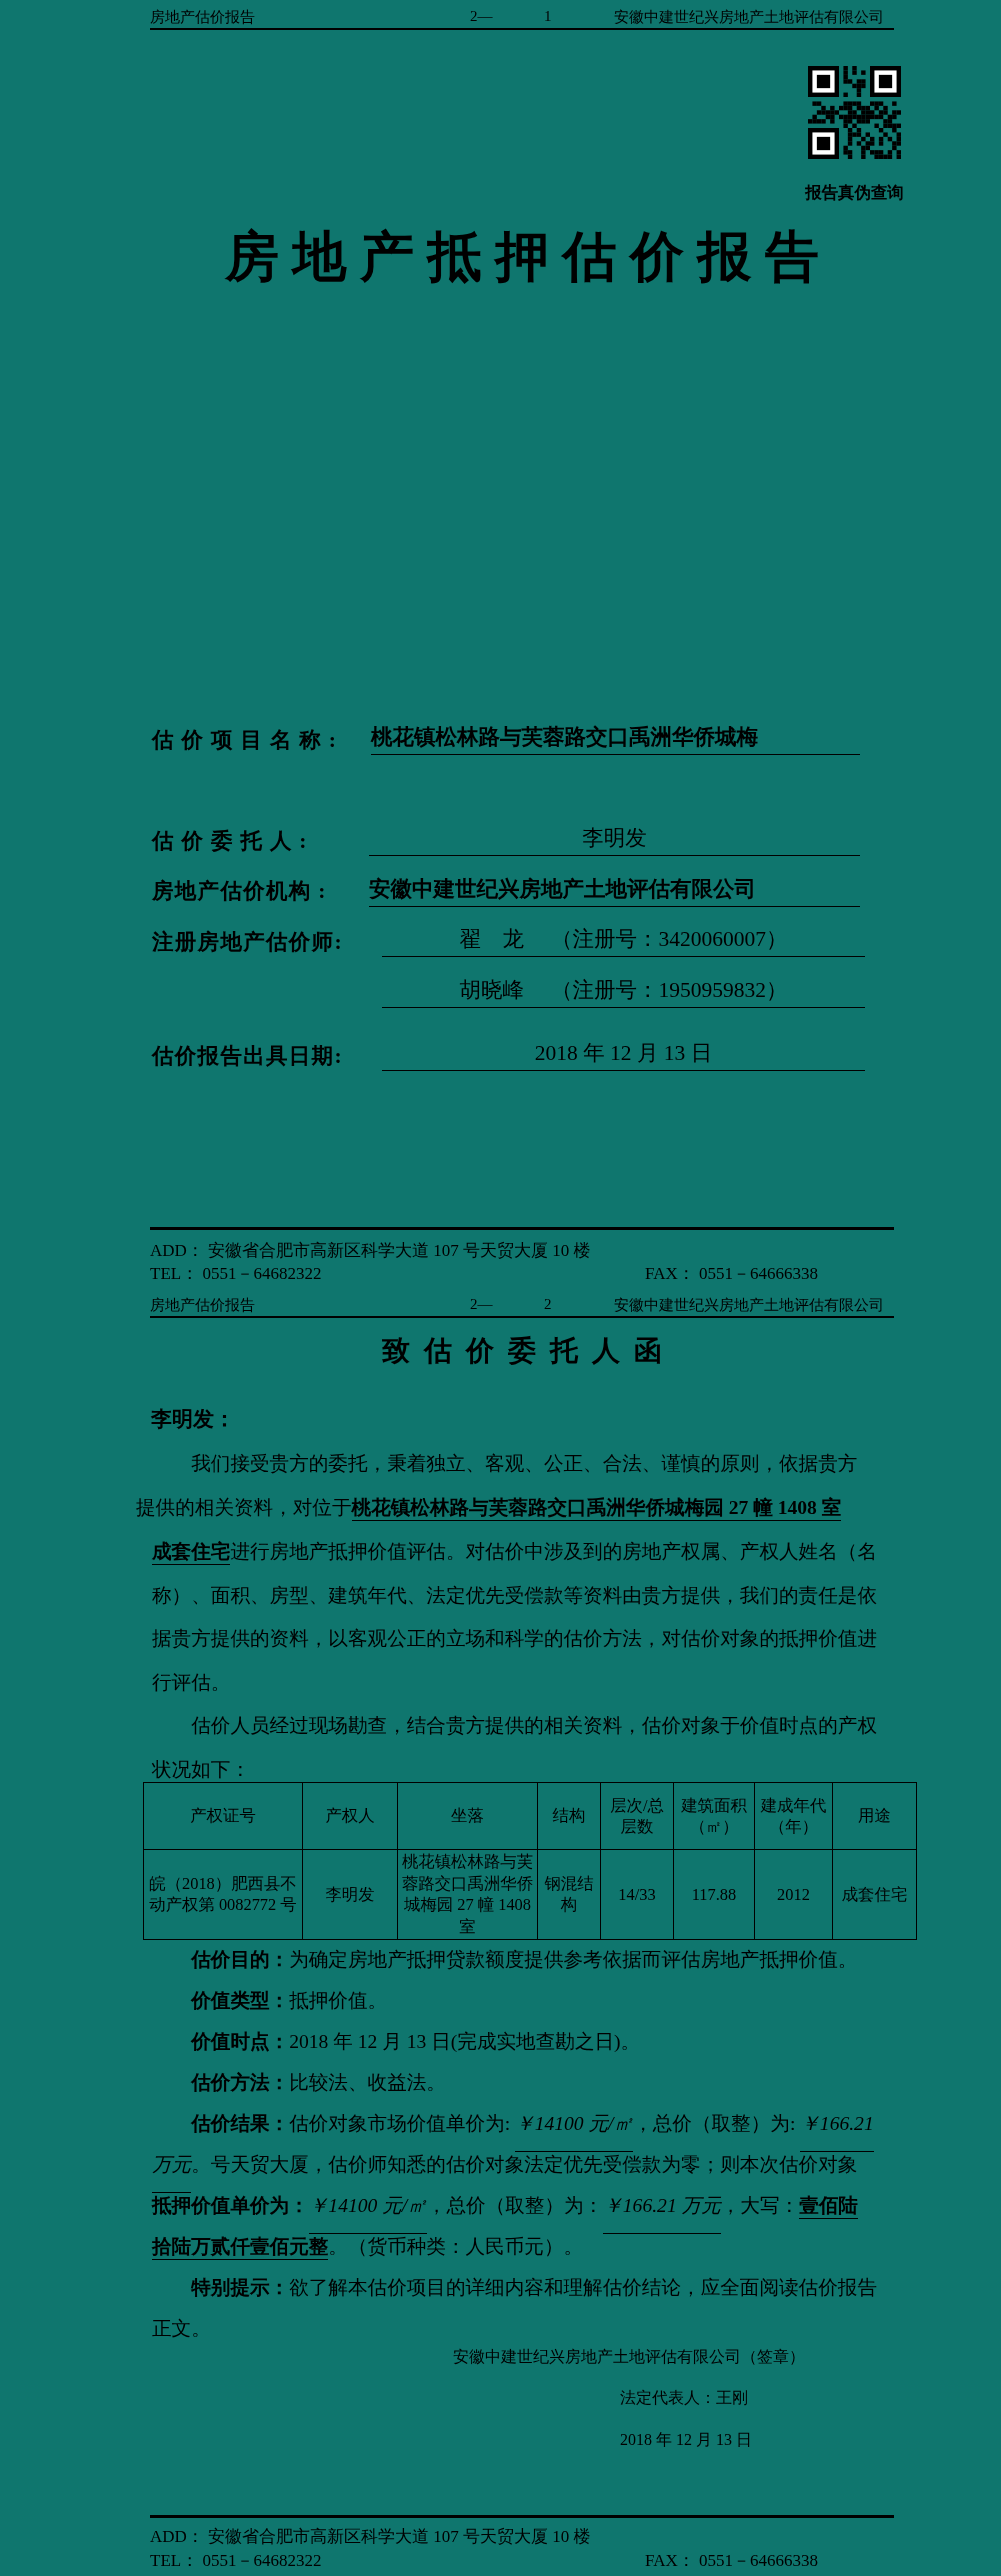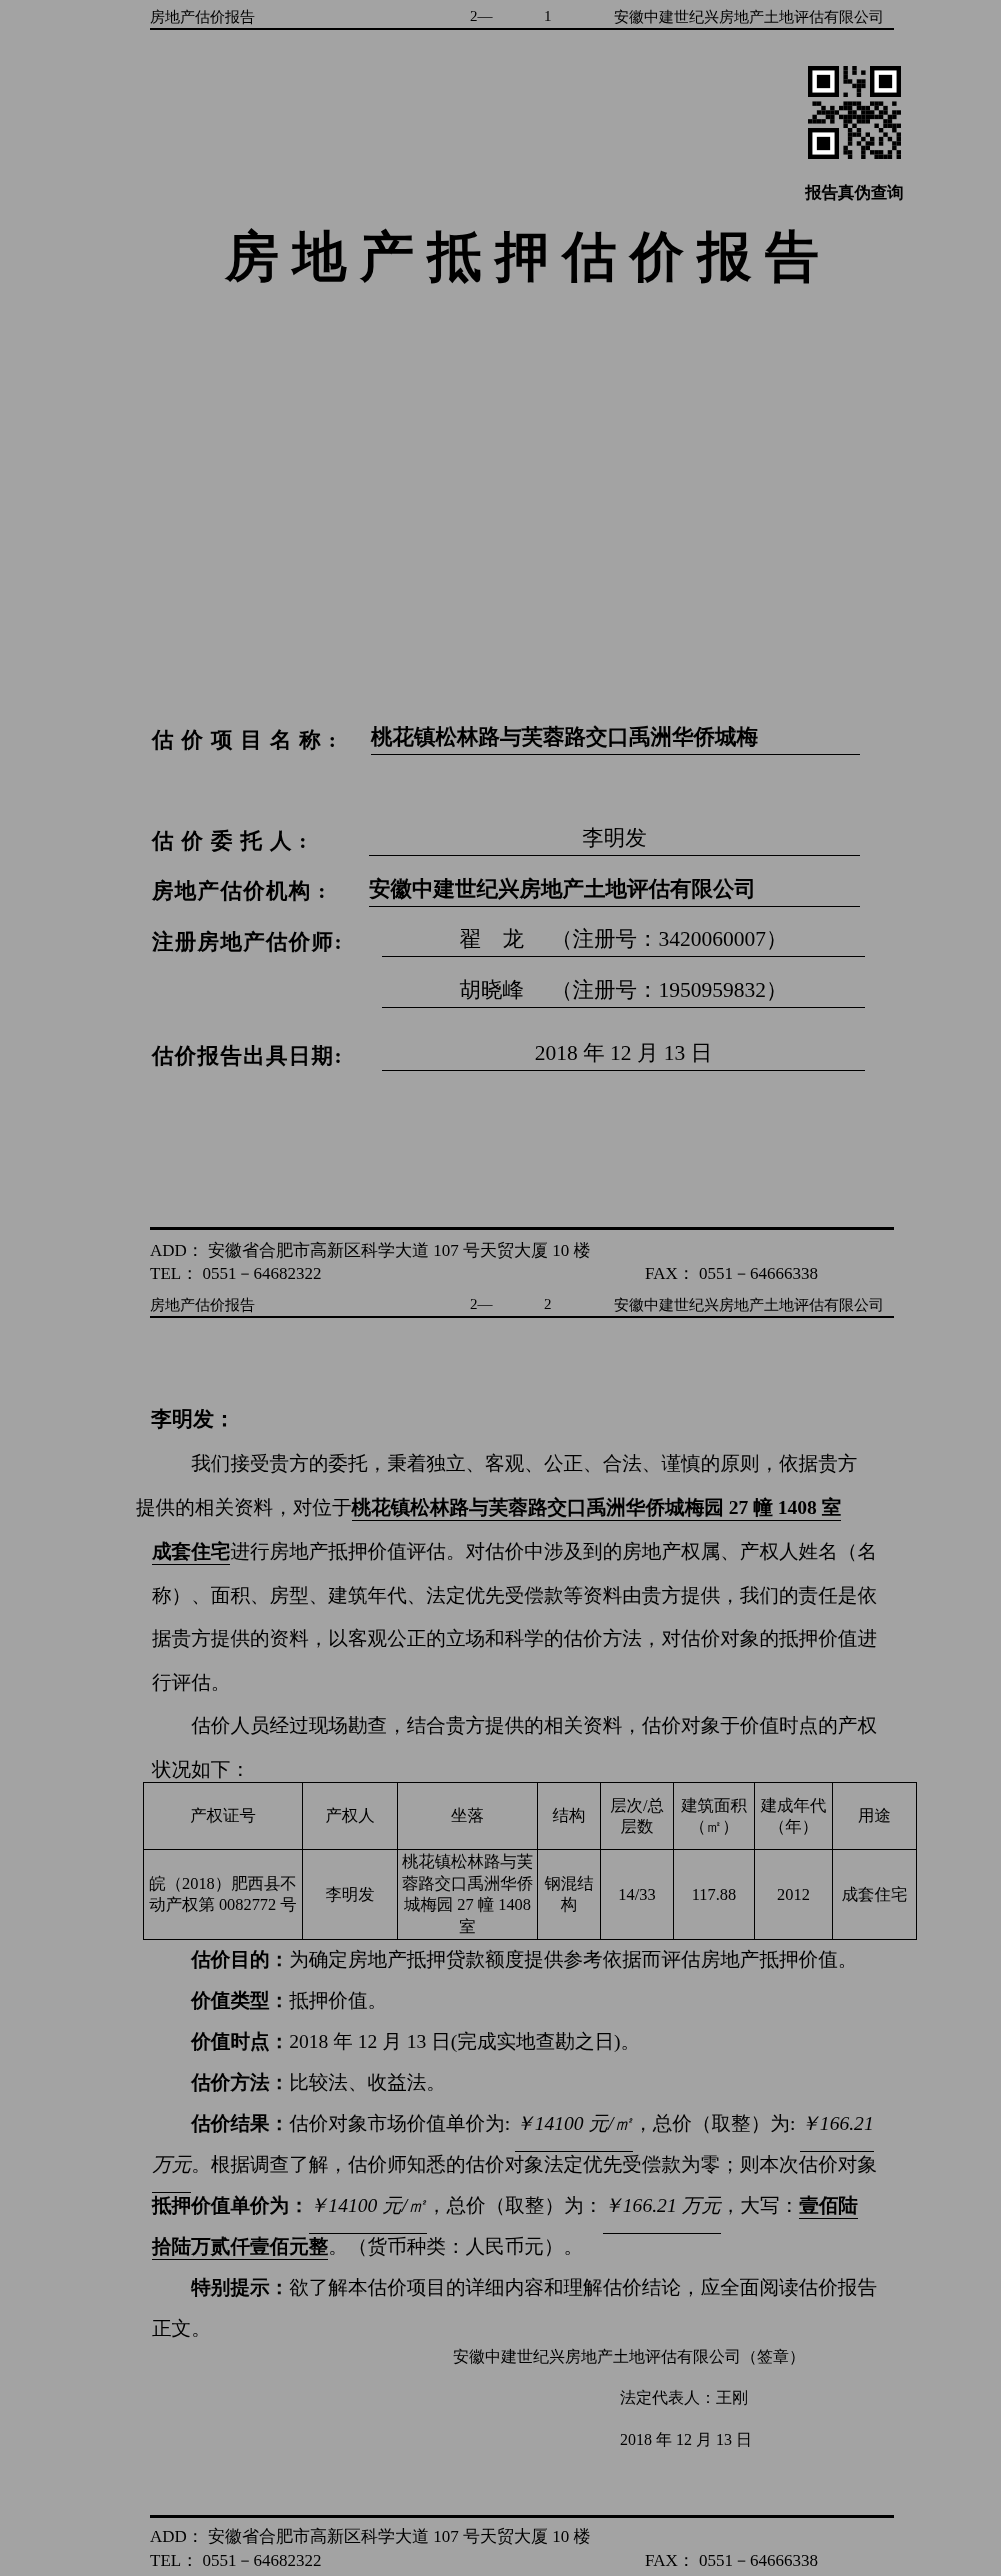--- a/index.html
+++ b/index.html
@@ -1,17 +1,17 @@
 <!DOCTYPE html>
 <html style="font-size:10px"><head>
 <meta charset="utf-8">
 <style>
   html,body{margin:0;padding:0;background:#e8e8e8;}
   .page{
-    position:relative;width:1002px;height:2576px;background:#a3a3a3;
+    position:relative;width:1002px;height:2576px;background:#0f766e;
     font-family:"Liberation Serif","DejaVu Serif",serif;color:#000;overflow:hidden;
     margin:0 auto;
   }
   .abs{position:absolute;}
   .hdr{font-size:15px;}
   .rule{background:#000;}
   .doc-title{font-size:54px;font-weight:bold;text-align:center;white-space:pre;}
   .doc-no{font-size:21px;font-weight:bold;text-align:center;}
   .qr-caption{font-size:16.4px;font-weight:bold;text-align:center;}
   .flabel{font-size:21.5px;font-weight:bold;white-space:pre;letter-spacing:1.3px;}
@@ -204,20 +204,21 @@
   <div class="abs ftr" style="left:150px;top:1239px;">ADD： 安徽省合肥市高新区科学大道 107 号天贸大厦 10 楼</div>
   <div class="abs ftr" style="left:150px;top:1262px;">TEL： 0551－64682322</div>
   <div class="abs ftr" style="left:645px;top:1262px;">FAX： 0551－64666338</div>
 
   <div class="abs hdr" style="left:150px;top:1296px;">房地产估价报告</div>
   <div class="abs hdr" style="left:470px;top:1296px;">2—</div>
   <div class="abs hdr" style="left:544px;top:1296px;">2</div>
   <div class="abs hdr" style="left:614px;top:1296px;">安徽中建世纪兴房地产土地评估有限公司</div>
   <div class="abs rule" style="left:150px;top:1316px;width:744px;height:1.9px;"></div>
 
+  <div class="abs letter-title" style="left:150px;top:1332px;width:744px;">致  估  价  委  托  人  函</div>
   <div class="abs salutation" style="left:151px;top:1405px;">李明发：</div>
 
   <div id="para-lines">
       <div class="abs bodyline" style="left: 152px; top: 1450px; width: 742px;"><span>　　我们接受贵方的委托，秉着独立、客观、公正、合法、谨慎的原则，依据贵方</span></div>
       <div class="abs bodyline" style="left: 136px; top: 1494px; width: 742px;"><span>提供的相关资料，对位于</span><span class="bu">桃花镇松林路与芙蓉路交口禹洲华侨城梅园 27 幢 1408 室</span></div>
       <div class="abs bodyline" style="left: 152px; top: 1538px; width: 742px;"><span class="bu">成套住宅</span><span>进行房地产抵押价值评估。对估价中涉及到的房地产权属、产权人姓名（名</span></div>
       <div class="abs bodyline" style="left: 152px; top: 1582px; width: 742px;"><span>称）、面积、房型、建筑年代、法定优先受偿款等资料由贵方提供，我们的责任是依</span></div>
       <div class="abs bodyline" style="left: 152px; top: 1625px; width: 742px;"><span>据贵方提供的资料，以客观公正的立场和科学的估价方法，对估价对象的抵押价值进</span></div>
       <div class="abs bodyline" style="left: 152px; top: 1669px; width: 742px;"><span>行评估。</span></div>
       <div class="abs bodyline" style="left: 152px; top: 1712px; width: 742px;"><span>　　估价人员经过现场勘查，结合贵方提供的相关资料，估价对象于价值时点的产权</span></div>
@@ -260,21 +261,21 @@
     </tbody>
       </table>
   </div>
 
   <div id="item-lines">
       <div class="abs itemline" style="left: 152px; top: 1946px; width: 742px;"><span>　　</span><span class="b">估价目的：</span><span>为确定房地产抵押贷款额度提供参考依据而评估房地产抵押价值。</span></div>
       <div class="abs itemline" style="left: 152px; top: 1987px; width: 742px;"><span>　　</span><span class="b">价值类型：</span><span>抵押价值。</span></div>
       <div class="abs itemline" style="left: 152px; top: 2028px; width: 742px;"><span>　　</span><span class="b">价值时点：</span><span>2018 年 12 月 13 日(完成实地查勘之日)。</span></div>
       <div class="abs itemline" style="left: 152px; top: 2069px; width: 742px;"><span>　　</span><span class="b">估价方法：</span><span>比较法、收益法。</span></div>
       <div class="abs itemline" style="left: 152px; top: 2110px; width: 742px;"><span>　　</span><span class="b">估价结果：</span><span>估价对象市场价值单价为: </span><span class="u">￥14100 元/㎡</span><span>，总价（取整）为: </span><span class="u">￥166.21</span></div>
-      <div class="abs itemline" style="left: 152px; top: 2151px; width: 742px;"><span class="u">万元</span><span>。根据调查了解，估价师知悉的估价对象法定优先受偿款为零；则本次估价对象</span></div>
+      <div class="abs itemline" style="left: 152px; top: 2151px; width: 742px;"><span class="u">万元</span><span>。号天贸大厦，估价师知悉的估价对象法定优先受偿款为零；则本次估价对象</span></div>
       <div class="abs itemline" style="left: 152px; top: 2192px; width: 742px;"><span class="b">抵押价值单价为：</span><span class="u">￥14100 元/㎡</span><span>，总价（取整）为：</span><span class="u">￥166.21 万元</span><span>，大写：</span><span class="bu">壹佰陆</span></div>
       <div class="abs itemline" style="left: 152px; top: 2233px; width: 742px;"><span class="bu">拾陆万贰仟壹佰元整</span><span>。（货币种类：人民币元）。</span></div>
       <div class="abs itemline" style="left: 152px; top: 2274px; width: 742px;"><span>　　</span><span class="b">特别提示：</span><span>欲了解本估价项目的详细内容和理解估价结论，应全面阅读估价报告</span></div>
       <div class="abs itemline" style="left: 152px; top: 2315px; width: 742px;"><span>正文。</span></div>
     </div>
 
   <div class="abs sig" style="left:453px;top:2347px;">安徽中建世纪兴房地产土地评估有限公司（签章）</div>
   <div class="abs sig" style="left:620px;top:2388px;">法定代表人：王刚</div>
   <div class="abs sig" style="left:620px;top:2430px;">2018 年 12 月 13 日</div>
 

